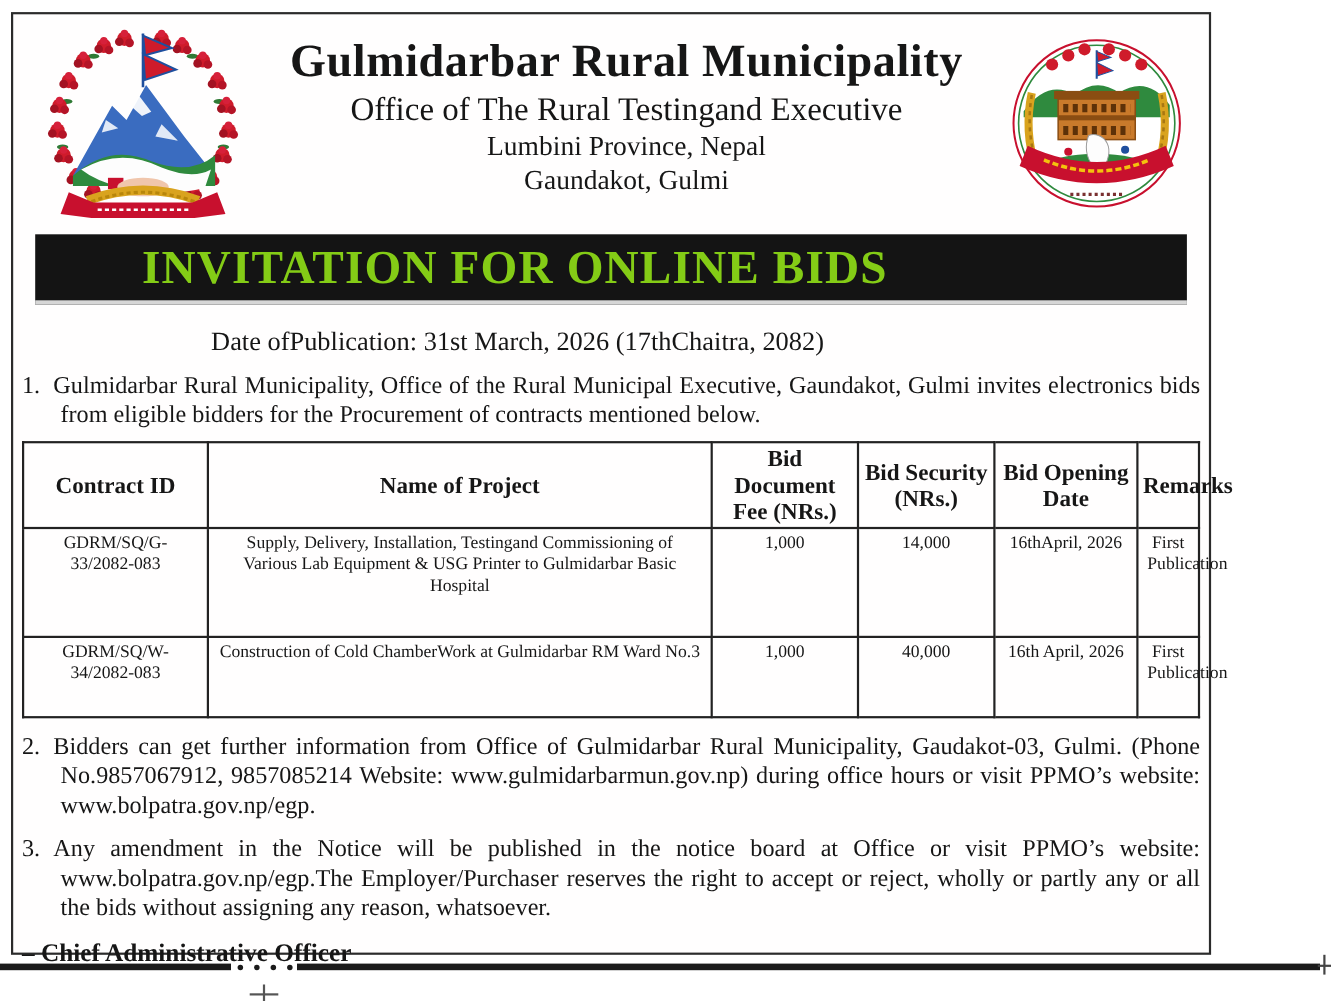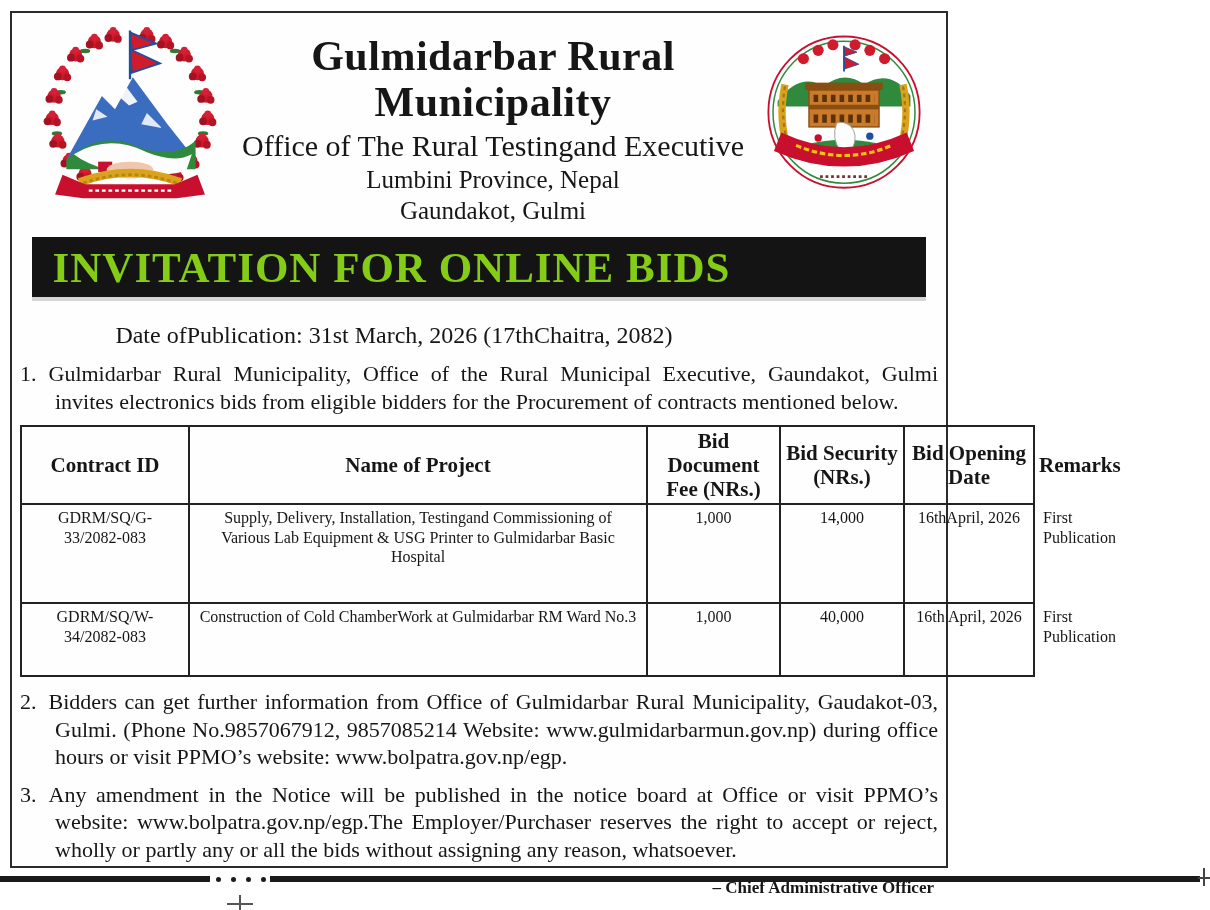--- a/index.html
+++ b/index.html
@@ -7,21 +7,21 @@
     width: 1210px; height: 910px;
     background: #ffffff;
     font-family: "Liberation Serif", "DejaVu Serif", serif;
     color: #161616;
     position: relative;
     overflow: hidden;
   }
   .notice-box {
     position: absolute;
     left: 10px; top: 11px;
-    width: 938px; height: 857px;
+    width: 1091px; height: 857px;
     border: 2.5px solid #2b2b2b;
     box-sizing: border-box;
     padding: 0 8px;
     background: #fffefe;
     font-family: Liberation Serif, serif;
   }
   
   .header { display: flex; margin-top: 10px; }
   .logo-left  { width: 196px; height: 178px; flex: none; margin-left: 12px; }
   .logo-right { width: 172px; height: 166px; flex: none; margin-right: 8px; margin-top: 8px; }
@@ -60,21 +60,21 @@
     height: 52px; padding: 2px 4px; line-height: 1.15;
   }
   .bid-table td {
     font-size: 16px; vertical-align: top; text-align: center;
     padding: 3px 8px 6px 8px; line-height: 1.22; margin-left: 43px;
   }
   .bid-table tr.r1 td { height: 88px; }
   .bid-table tr.r2 td { height: 62px; }
   td.cell-contract { white-space: pre-line; }
   
-  .signature { text-align: right; font-weight: bold; font-size: 17px; margin-top: 15px; padding-right: 4px; }
+  .signature { text-align: left; font-weight: bold; font-size: 23px; margin-top: 15px; padding-right: 4px; }
   
   .rule-seg { position: absolute; height: 6px; background: #1b1b1b; top: 876px; }
   .rule-left  { left: 0; width: 210px; }
   .rule-right { left: 270px; width: 930px; }
   .reg-dot { position: absolute; top: 877px; width: 5px; height: 5px; border-radius: 50%; background: #1b1b1b; }
   .crosshair { position: absolute; left: 227px; top: 895px; width: 26px; height: 16px; }
   .crosshair .h { position: absolute; left: 0; top: 8px; width: 26px; height: 2px; background: #555; }
   .crosshair .v { position: absolute; left: 12px; top: 0; width: 2px; height: 16px; background: #555; }
   .crop-right { position: absolute; left: 1198px; top: 868px; width: 12px; height: 18px; }
   .crop-right .h { position: absolute; left: 0; top: 9px; width: 12px; height: 2px; background: #444; }

